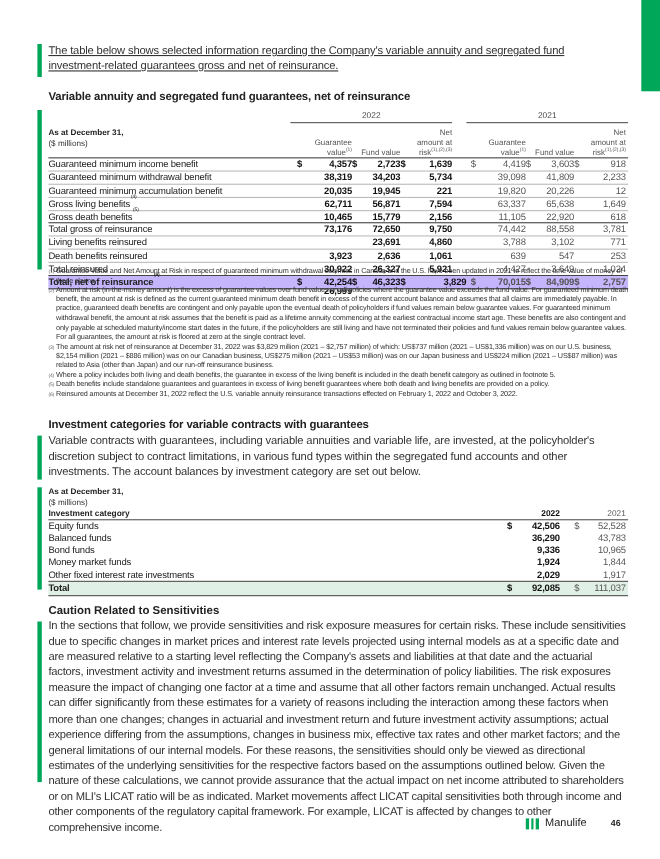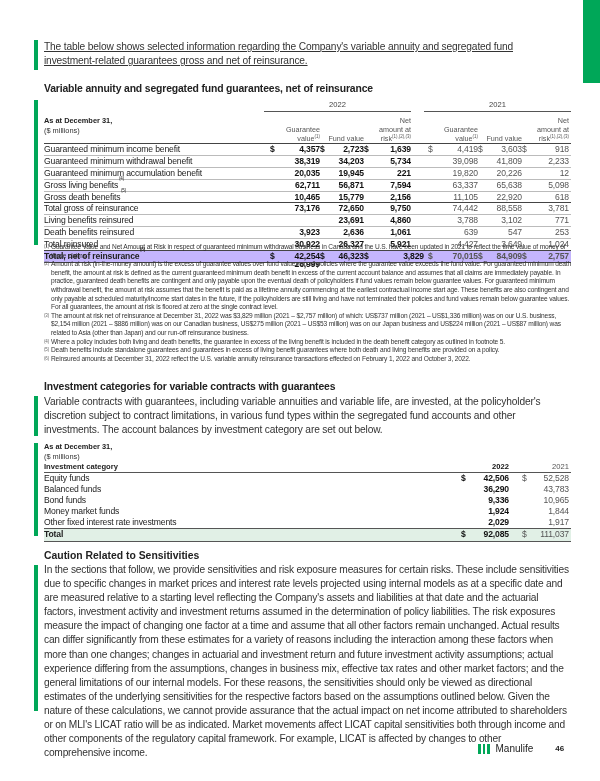--- a/index.html
+++ b/index.html
@@ -119,21 +119,21 @@
         <span class="c c21" style="left: 480px; width: 45px;">12</span>
       </div>
       <div class="row">
         <span class="lbl">Gross living benefits</span>
         <sup style="position: absolute; left: 75px; top: -1px;">(4)</sup>
         <span class="c c22" style="left: 228px; width: 48px;">62,711</span>
         <span class="c c22" style="left: 278px; width: 42px;">56,871</span>
         <span class="c c22" style="left: 322px; width: 45px;">7,594</span>
         <span class="c c21" style="left: 386px; width: 48px;">63,337</span>
         <span class="c c21" style="left: 436px; width: 42px;">65,638</span>
-        <span class="c c21" style="left: 480px; width: 45px;">5,098</span>
+        <span class="c c21" style="left: 480px; width: 45px;">1,649</span>
       </div>
       <div class="row sep">
         <span class="lbl">Gross death benefits</span>
         <sup style="position: absolute; left: 77px; top: -1px;">(5)</sup>
         <span class="c c22" style="left: 228px; width: 48px;">10,465</span>
         <span class="c c22" style="left: 278px; width: 42px;">15,779</span>
         <span class="c c22" style="left: 322px; width: 45px;">2,156</span>
         <span class="c c21" style="left: 386px; width: 48px;">11,105</span>
         <span class="c c21" style="left: 436px; width: 42px;">22,920</span>
         <span class="c c21" style="left: 480px; width: 45px;">618</span>

